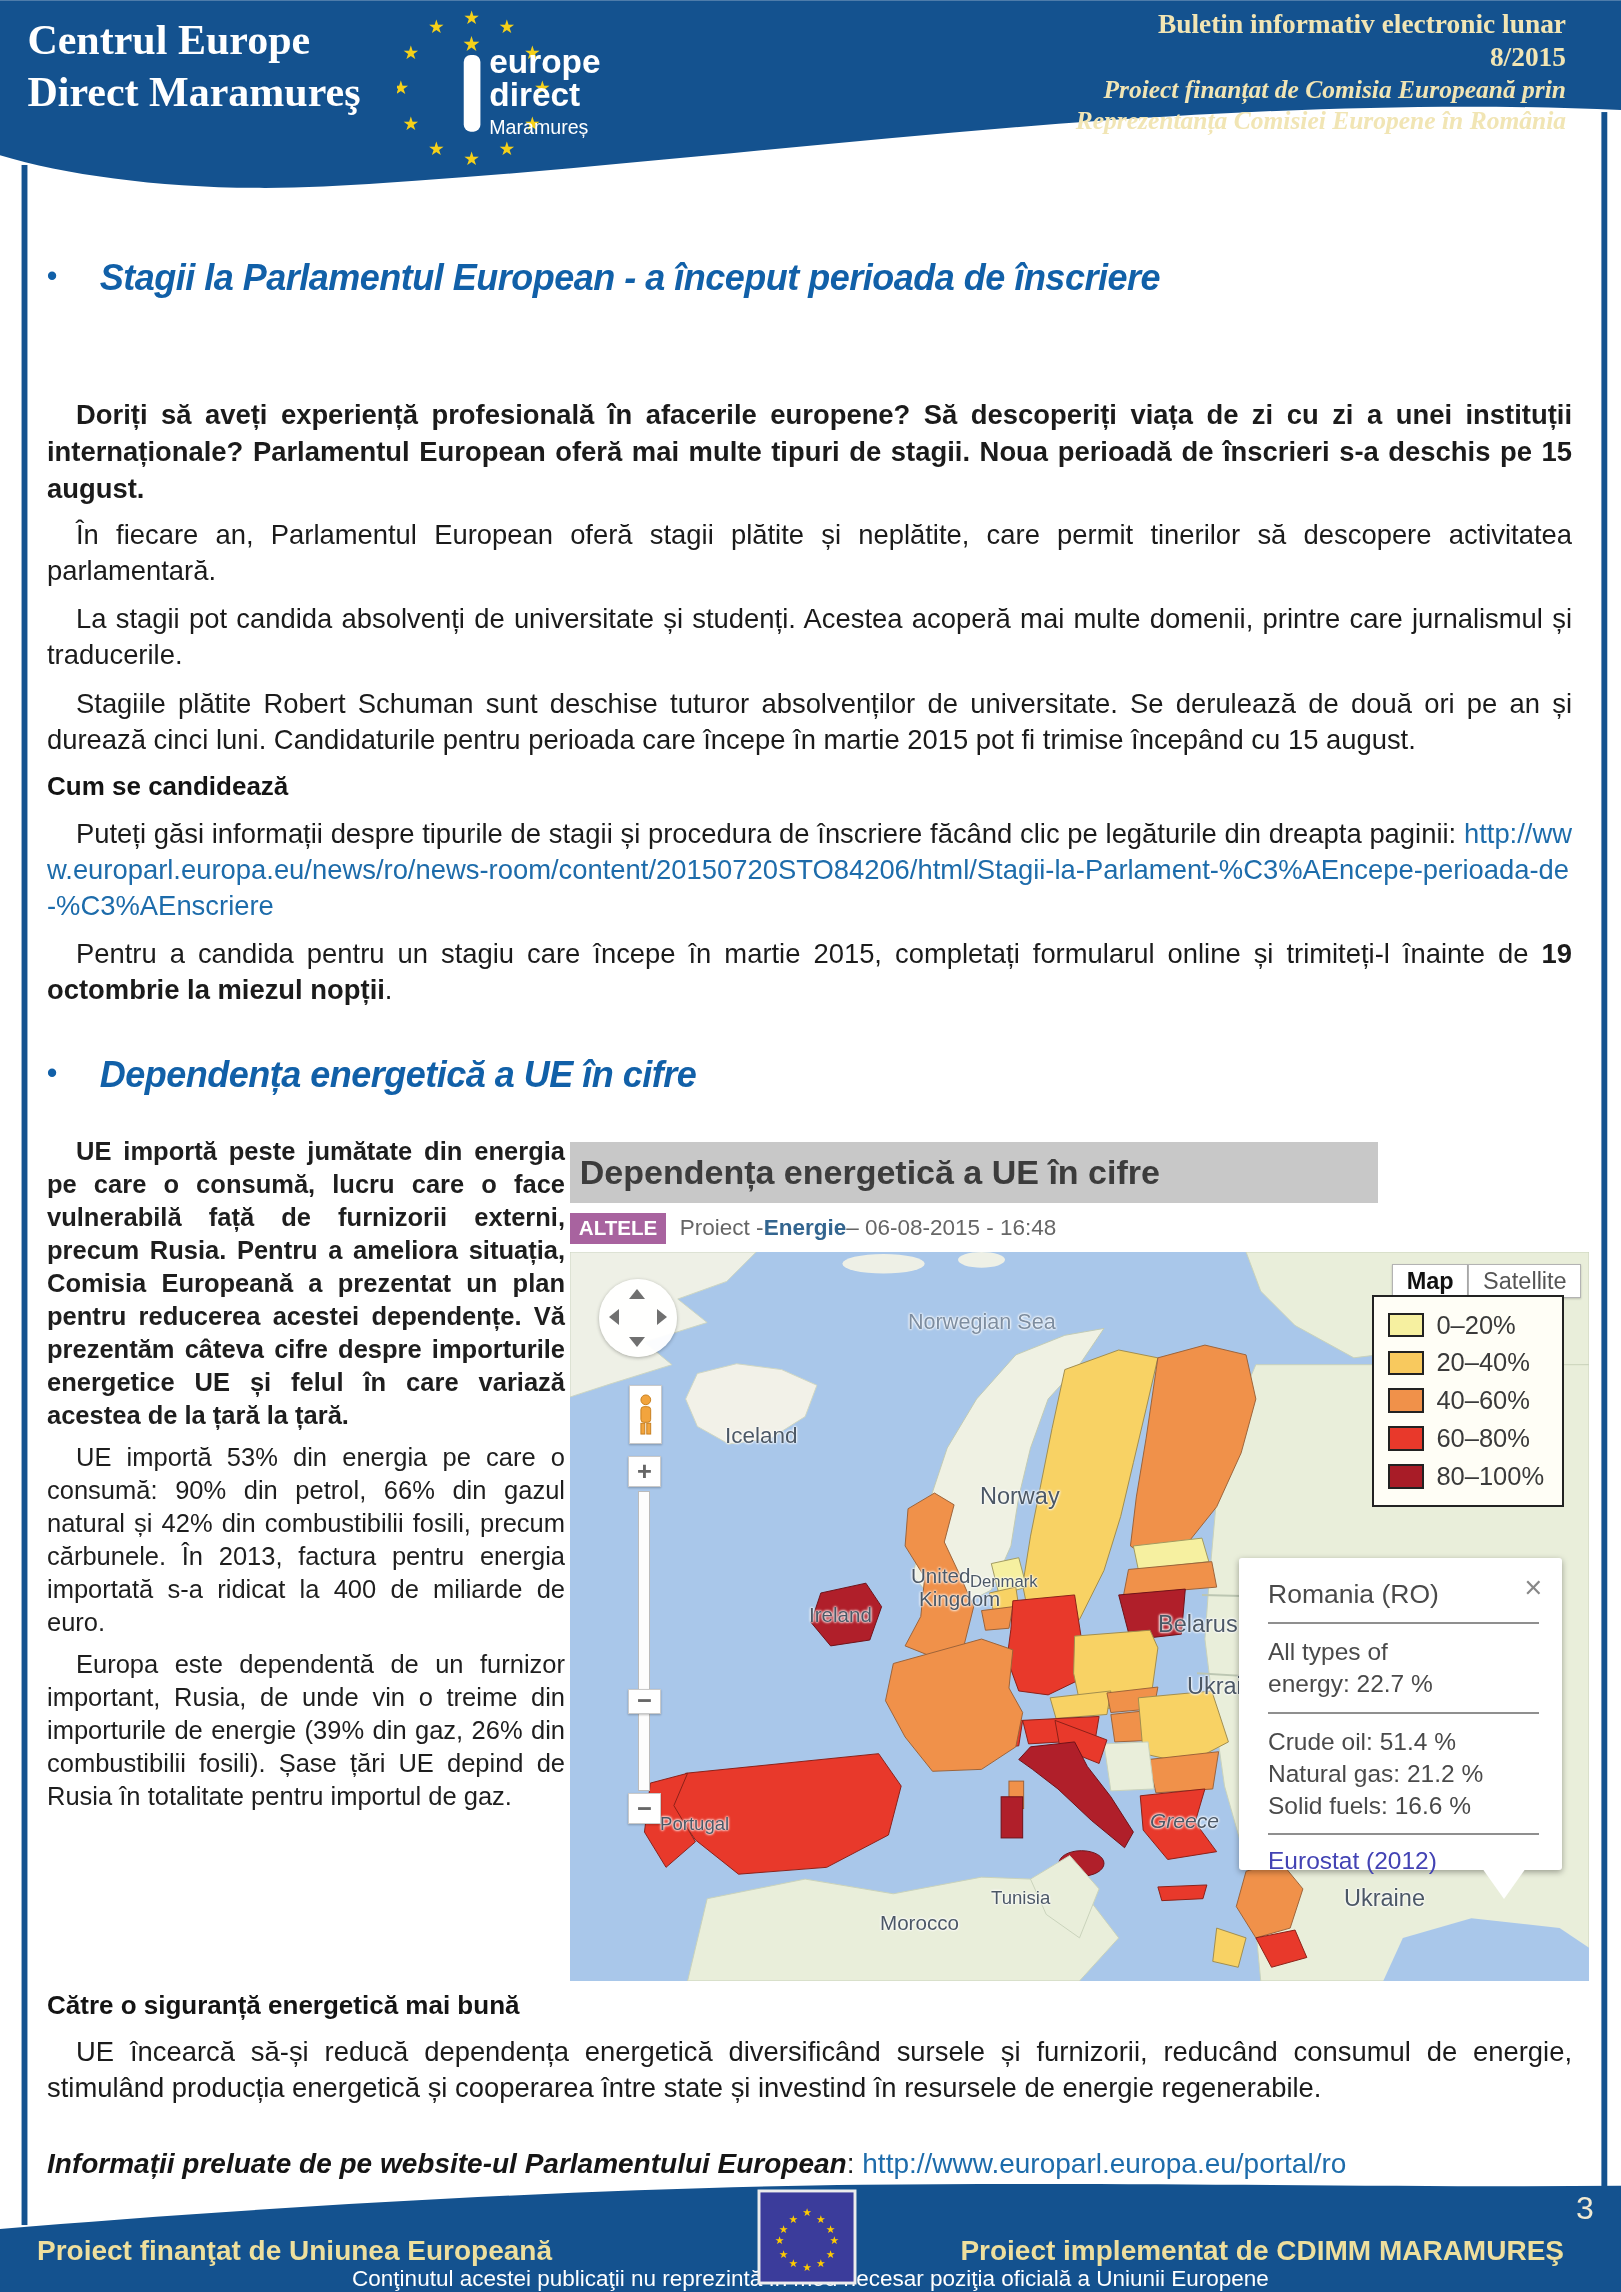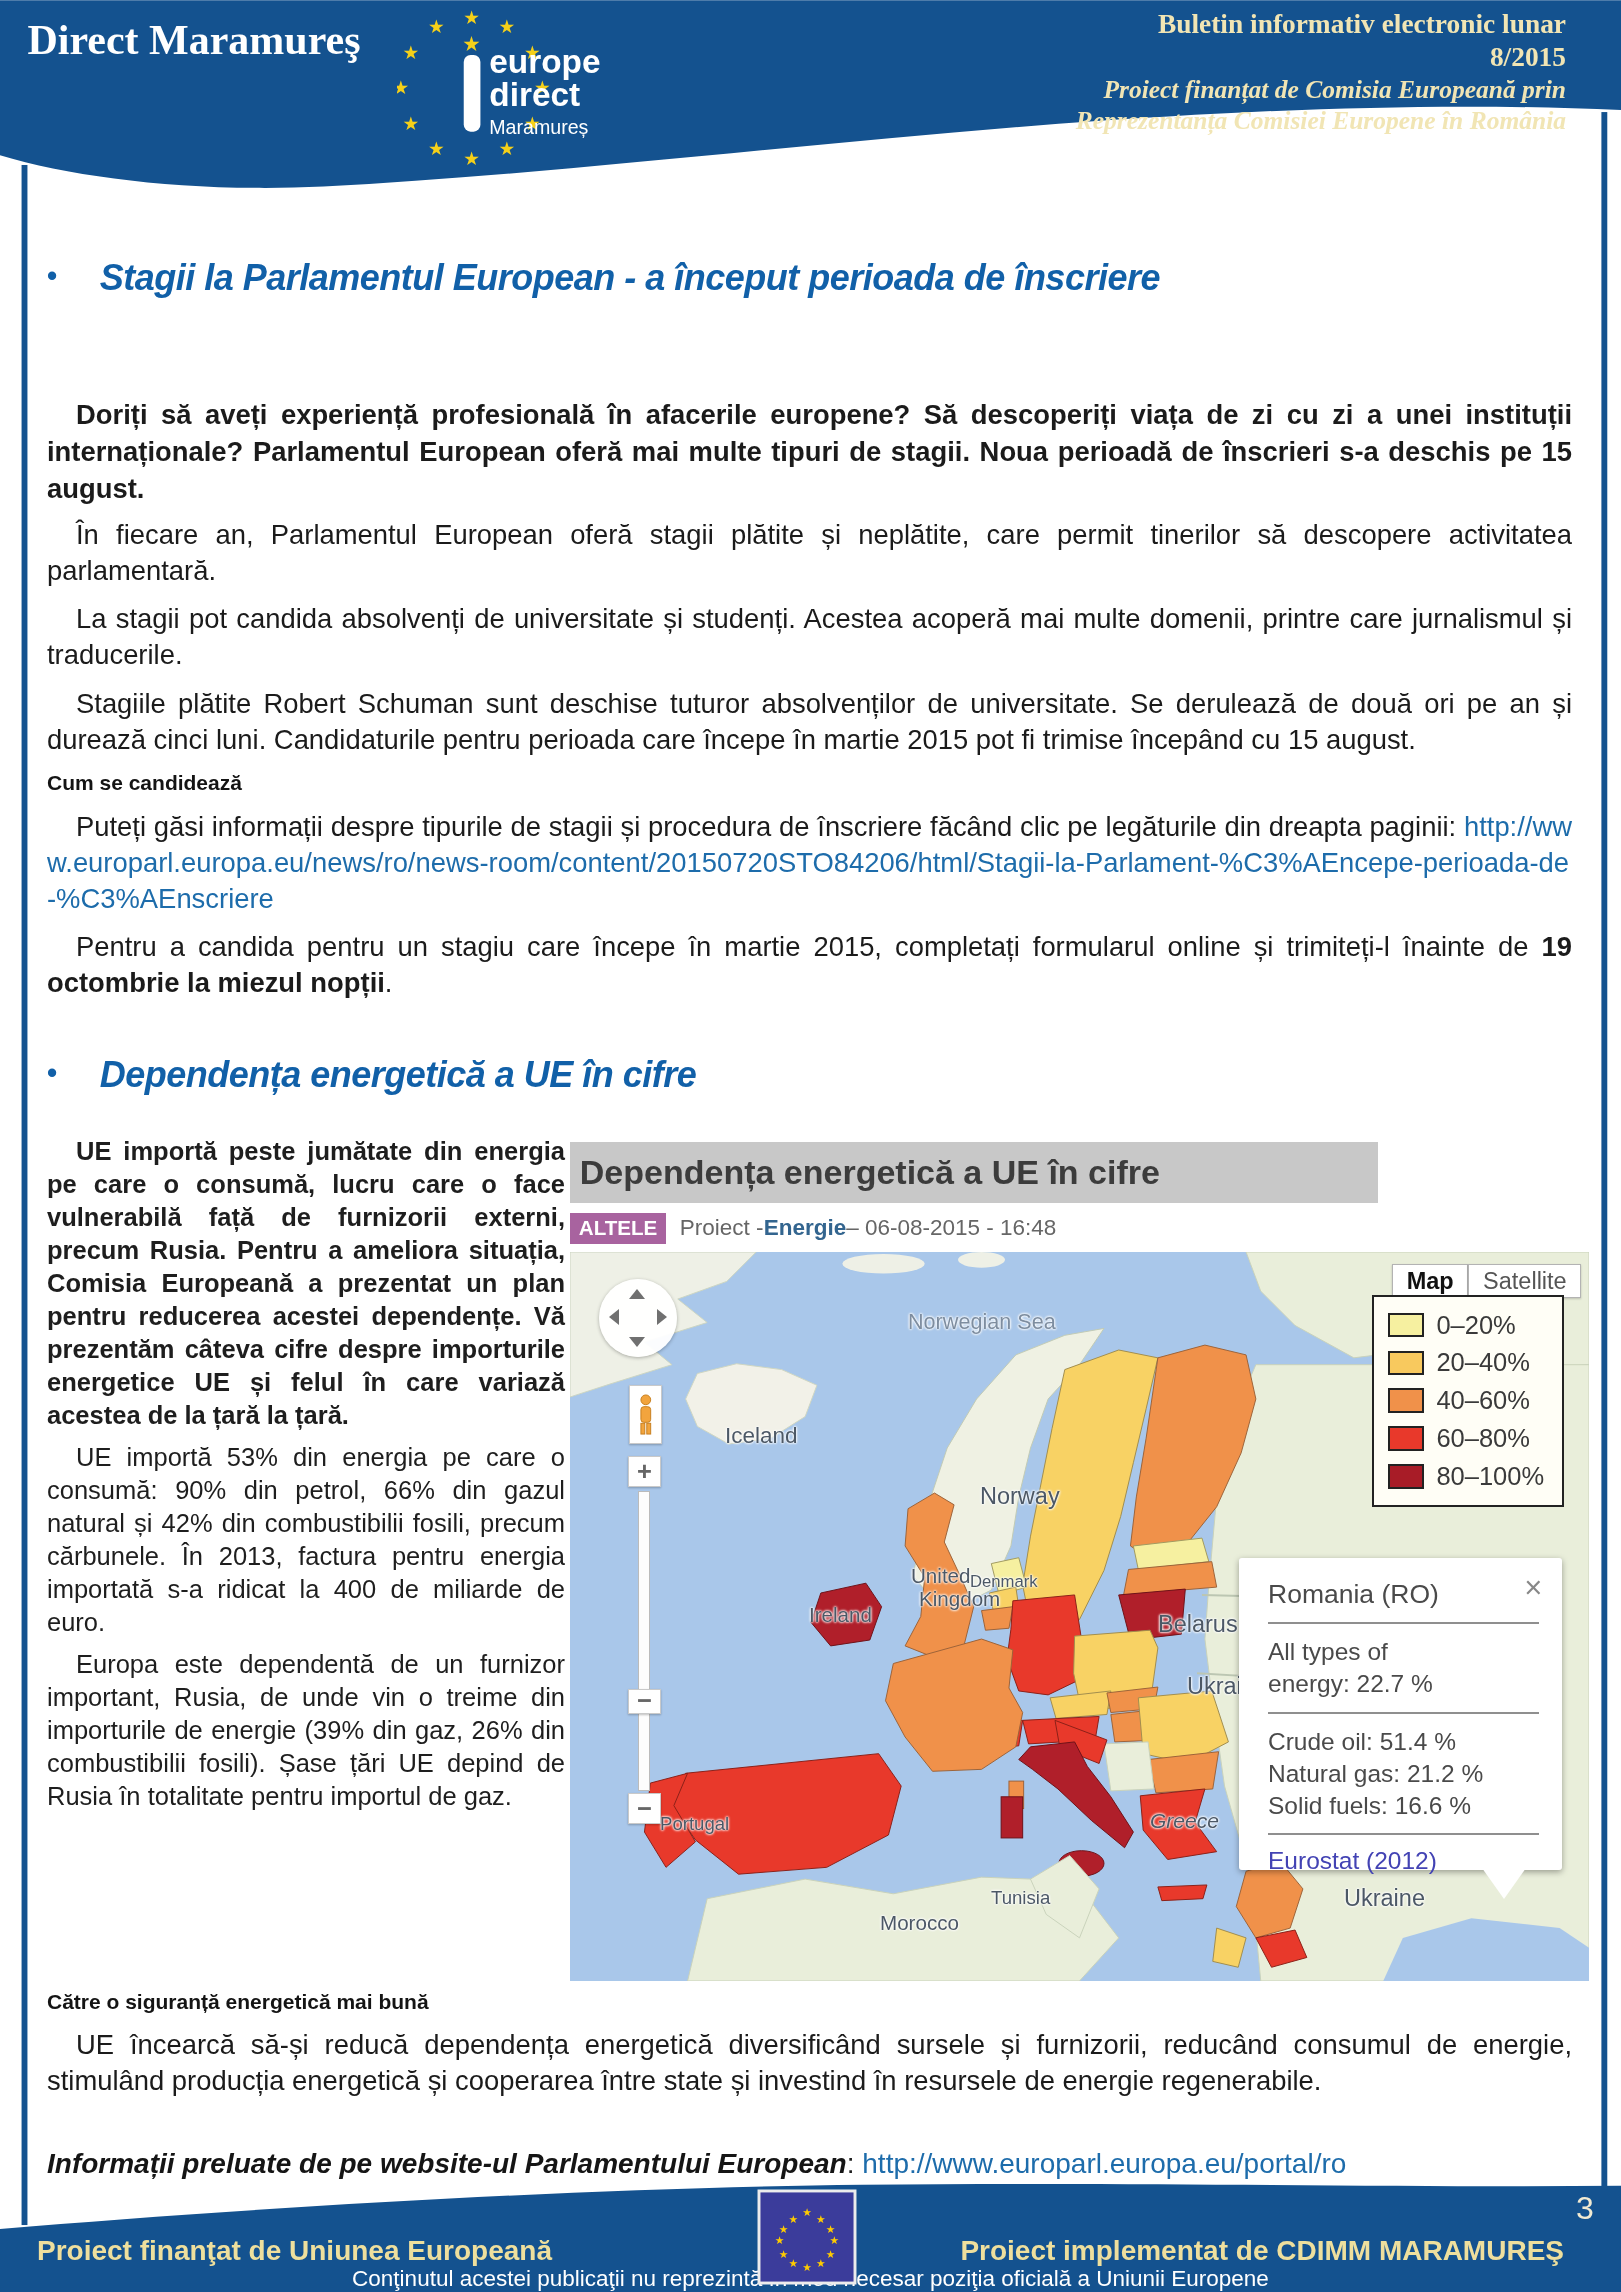--- a/index.html
+++ b/index.html
@@ -17,21 +17,21 @@
   .header-right .hr2{font-size:27.4px;font-weight:bold;line-height:33px;}
   .header-right .hr3{font-size:25.5px;font-weight:bold;font-style:italic;line-height:31px;}
 
   
   .col-full{position:absolute;left:47px;width:1525px;z-index:2;}
   h2.sec{margin:0;color:#1160a8;font-size:36px;font-style:italic;font-weight:bold;letter-spacing:-0.5px;}
   h2.sec .bullet{font-style:normal;margin-right:43px;font-size:29px;vertical-align:3.9px;}
   p.lead{font-weight:bold;font-size:27.4px;line-height:37px;text-align:justify;text-indent:29px;
          margin:0 0 9.8px 0;color:#1b1b1b;}
   p.body{font-size:27.4px;line-height:36px;text-align:justify;text-indent:29px;margin:0 0 12.7px 0;color:#1b1b1b;}
-  h3.sub{font-size:21px;font-weight:bold;margin:7.8px 0 13.7px 0;color:#141414;}
+  h3.sub{font-size:26px;font-weight:bold;margin:7.8px 0 13.7px 0;color:#141414;}
   a.url{color:#1d6cab;text-decoration:none;word-break:break-all;}
 
   .col-left{position:absolute;left:47px;top:1135px;width:518px;z-index:2;}
   .col-left p.lead2{font-weight:bold;font-size:25.5px;line-height:33px;text-align:justify;
                     text-indent:29px;margin:0 0 8.8px 0;}
   .col-left p.body2{font-size:25.5px;line-height:33px;text-align:justify;text-indent:29px;margin:0 0 8.8px 0;}
 
   
   .shot{position:absolute;left:570px;top:1142px;width:1019px;z-index:2;}
   .shot-title{width:808px;height:61px;background:#c8c8c8;color:#3c3c3c;font-size:34px;font-weight:bold;
@@ -108,20 +108,21 @@
 <div class="page">
 
   <svg class="bg-layer" width="1621" height="2293" viewBox="0 0 1654 2339">
     <path d="M0,0 H1654 V112 C1480,104 1300,110 1080,126 C820,146 560,178 330,190 C200,196 80,182 0,158 Z" fill="#14528f"></path>
     <path d="M0,2339 V2274 C260,2252 600,2232 880,2229 C1180,2226 1420,2232 1654,2230 V2339 Z" fill="#14528f"></path>
     <rect x="22" y="168" width="6" height="2102" fill="#14528f"></rect>
     <rect x="1634" y="114" width="6" height="2120" fill="#14528f"></rect>
   </svg>
 
   <div class="org-title">
+    <div>Centrul Europe</div>
     <div>Direct Maramureş</div>
   </div>
 
   <div class="logo">
     <svg width="211" height="167" viewBox="0 0 215 170">
       <g fill="#f5d019" font-size="19" text-anchor="middle">
         <text x="76" y="22">★</text>
           <text x="112" y="32">★</text>
         <text x="138" y="58">★</text>
           <text x="148" y="94">★</text>

